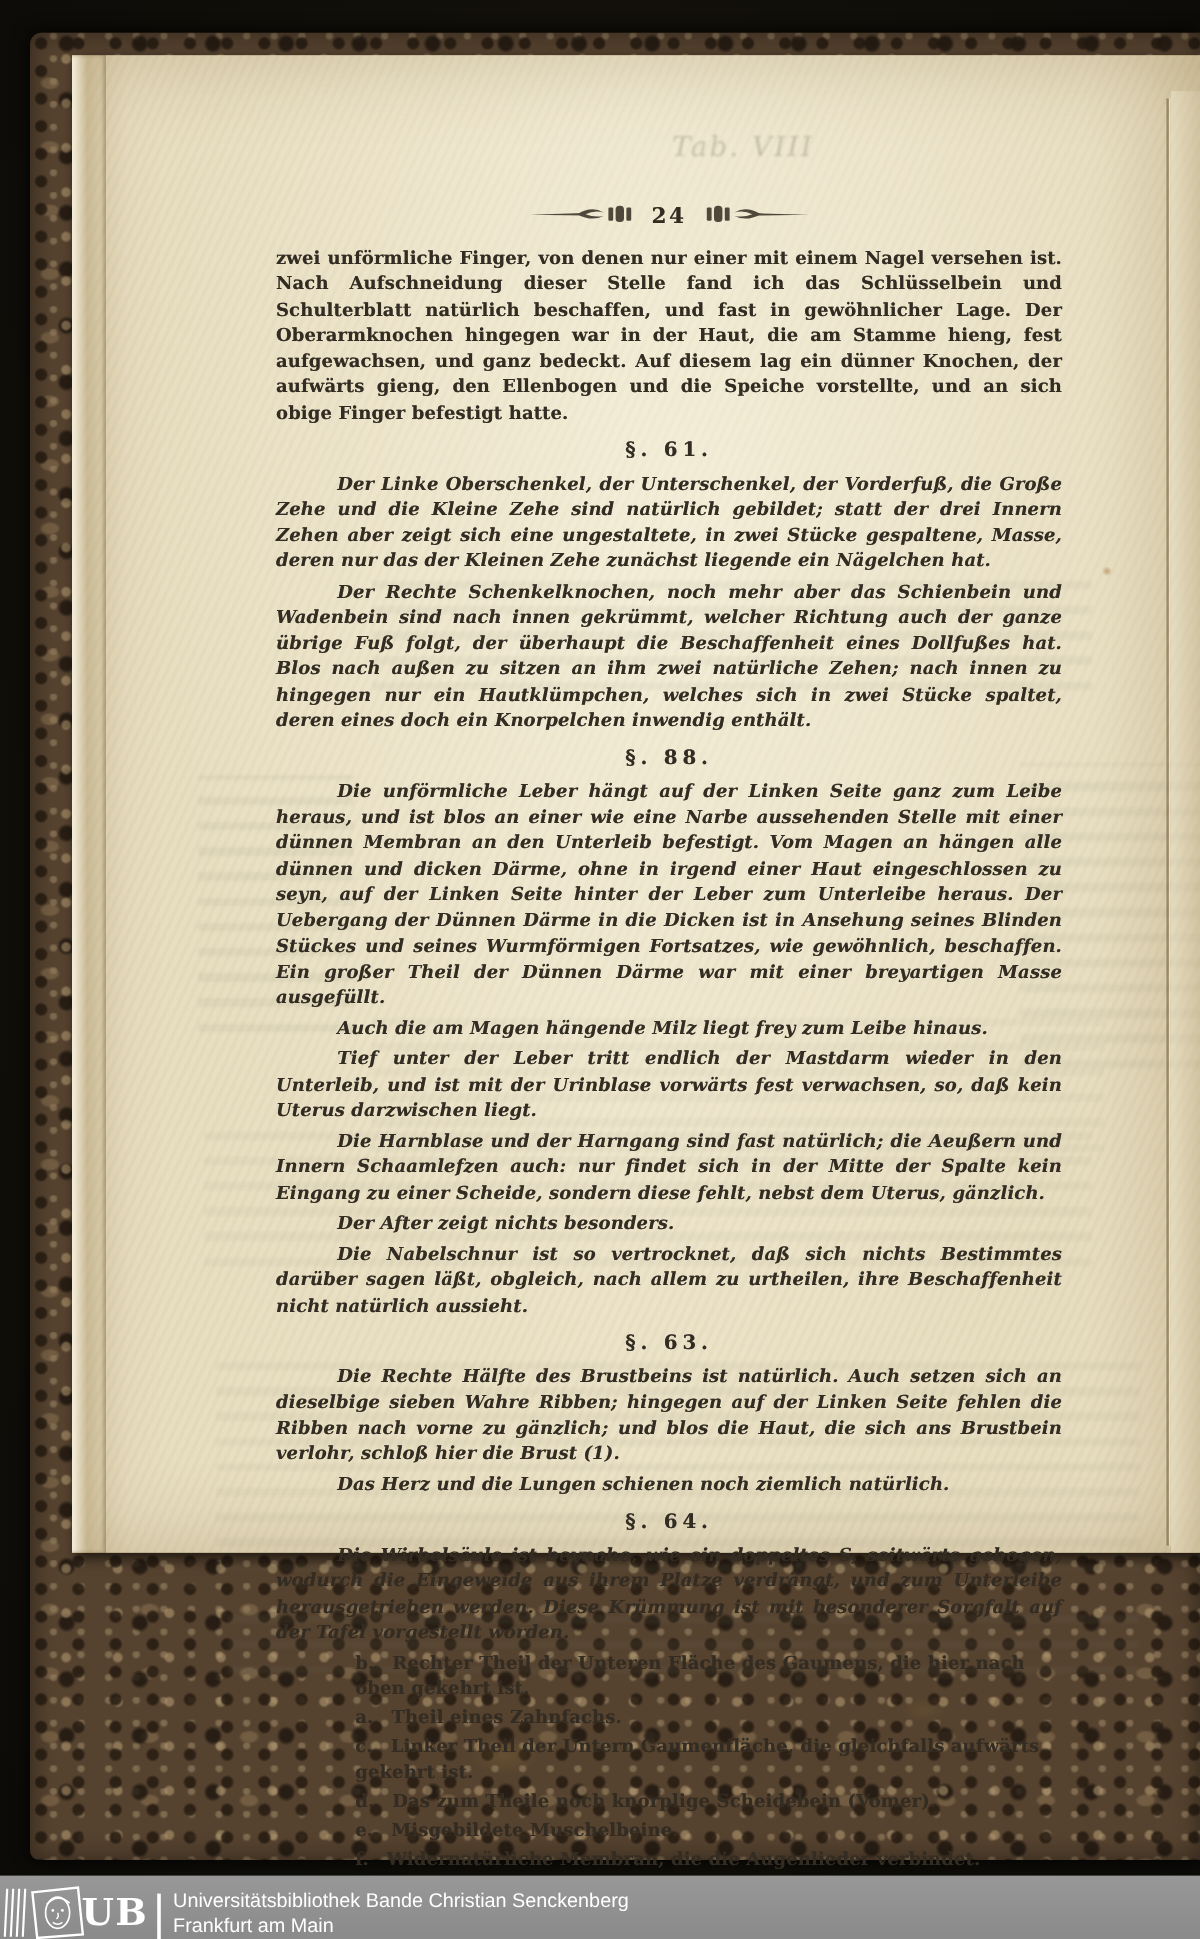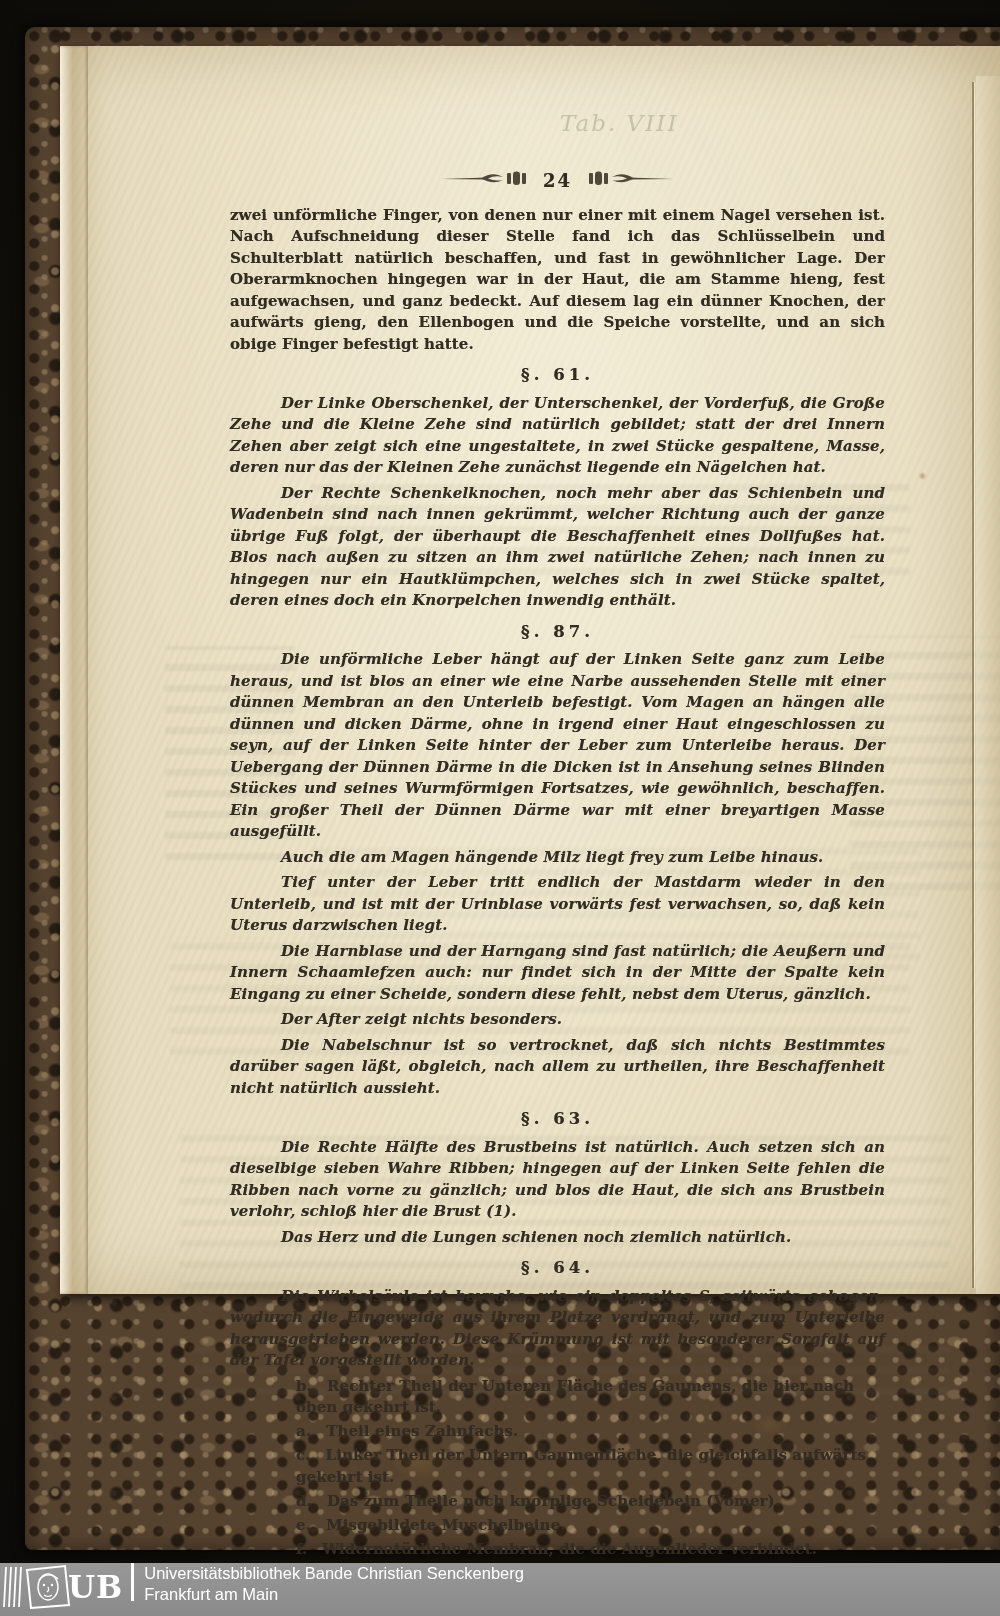--- a/index.html
+++ b/index.html
@@ -66,21 +66,21 @@
   .block.list-item .item-label{margin-right:15px;}
   .block.list-item-g{text-align:right;margin:2px 14px 0 0;}
   .block.list-item-g .item-label{margin-right:12px;}
   .item-label:empty{display:none;}
   .footnote{display:flex;gap:16px;margin-top:14px;font-size:12.5px;line-height:15.5px;
     font-weight:bold;text-shadow:none;}
   .footnote .col{flex:1 1 0;text-align:justify;}
   .footnote .col.left{text-indent:1.8em;}
   
   .banner{position:absolute;left:0;right:0;bottom:0;height:53px;
-    background:linear-gradient(#989898,#8a8a8a);display:flex;align-items:flex-start;
+    background:linear-gradient(#989898,#8a8a8a);display:flex;align-items:flex-end;
     font-family:"Liberation Sans",sans-serif;}
   .logo{display:flex;align-items:center;height:46px;margin-left:2px;flex:0 0 auto;}
   .logo .ub{color:#fff;font-family:"DejaVu Serif",serif;font-weight:bold;font-size:31px;
     letter-spacing:1px;margin:2px 6px 0 -4px;}
   .sep{width:3px;height:38px;background:#fff;margin:0 10px 0 2px;flex:0 0 auto;}
   .bannertext{color:#fff;font-size:16.5px;line-height:21px;}
 </style>
 </head>
 <body>
 
@@ -123,21 +123,21 @@
           </g>
         </svg>
       </div>
 
       <div class="textflow">
 
       <div class="block continuation"><span class="item-text">zwei unförmliche Finger, von denen nur einer mit einem Nagel versehen ist. Nach Aufschneidung dieser Stelle fand ich das Schlüsselbein und Schulterblatt natürlich beschaffen, und fast in gewöhnlicher Lage. Der Oberarmknochen hingegen war in der Haut, die am Stamme hieng, fest aufgewachsen, und ganz bedeckt. Auf diesem lag ein dünner Knochen, der aufwärts gieng, den Ellenbogen und die Speiche vorstellte, und an sich obige Finger befestigt hatte.</span></div>
           <div class="block heading"><span class="item-text">§.  61.</span></div>
           <div class="block para"><span class="item-text">Der Linke Oberschenkel, der Unterschenkel, der Vorderfuß, die Große Zehe und die Kleine Zehe sind natürlich gebildet; statt der drei Innern Zehen aber zeigt sich eine ungestaltete, in zwei Stücke gespaltene, Masse, deren nur das der Kleinen Zehe zunächst liegende ein Nägelchen hat.</span></div>
           <div class="block para"><span class="item-text">Der Rechte Schenkelknochen, noch mehr aber das Schienbein und Wadenbein sind nach innen gekrümmt, welcher Richtung auch der ganze übrige Fuß folgt, der überhaupt die Beschaffenheit eines Dollfußes hat. Blos nach außen zu sitzen an ihm zwei natürliche Zehen; nach innen zu hingegen nur ein Hautklümpchen, welches sich in zwei Stücke spaltet, deren eines doch ein Knorpelchen inwendig enthält.</span></div>
-          <div class="block heading"><span class="item-text">§.  87.</span></div>
+          <div class="block heading"><span class="item-text">§.  88.</span></div>
           <div class="block para"><span class="item-text">Die unförmliche Leber hängt auf der Linken Seite ganz zum Leibe heraus, und ist blos an einer wie eine Narbe aussehenden Stelle mit einer dünnen Membran an den Unterleib befestigt. Vom Magen an hängen alle dünnen und dicken Därme, ohne in irgend einer Haut eingeschlossen zu seyn, auf der Linken Seite hinter der Leber zum Unterleibe heraus. Der Uebergang der Dünnen Därme in die Dicken ist in Ansehung seines Blinden Stückes und seines Wurmförmigen Fortsatzes, wie gewöhnlich, beschaffen. Ein großer Theil der Dünnen Därme war mit einer breyartigen Masse ausgefüllt.</span></div>
           <div class="block para"><span class="item-text">Auch die am Magen hängende Milz liegt frey zum Leibe hinaus.</span></div>
           <div class="block para"><span class="item-text">Tief unter der Leber tritt endlich der Mastdarm wieder in den Unterleib, und ist mit der Urinblase vorwärts fest verwachsen, so, daß kein Uterus darzwischen liegt.</span></div>
           <div class="block para"><span class="item-text">Die Harnblase und der Harngang sind fast natürlich; die Aeußern und Innern Schaamlefzen auch: nur findet sich in der Mitte der Spalte kein Eingang zu einer Scheide, sondern diese fehlt, nebst dem Uterus, gänzlich.</span></div>
           <div class="block para"><span class="item-text">Der After zeigt nichts besonders.</span></div>
           <div class="block para"><span class="item-text">Die Nabelschnur ist so vertrocknet, daß sich nichts Bestimmtes darüber sagen läßt, obgleich, nach allem zu urtheilen, ihre Beschaffenheit nicht natürlich aussieht.</span></div>
           <div class="block heading"><span class="item-text">§.  63.</span></div>
           <div class="block para"><span class="item-text">Die Rechte Hälfte des Brustbeins ist natürlich.  Auch setzen sich an dieselbige sieben Wahre Ribben; hingegen auf der Linken Seite fehlen die Ribben nach vorne zu gänzlich; und blos die Haut, die sich ans Brustbein verlohr, schloß hier die Brust (1).</span></div>
           <div class="block para"><span class="item-text">Das Herz und die Lungen schienen noch ziemlich natürlich.</span></div>
           <div class="block heading"><span class="item-text">§.  64.</span></div>

